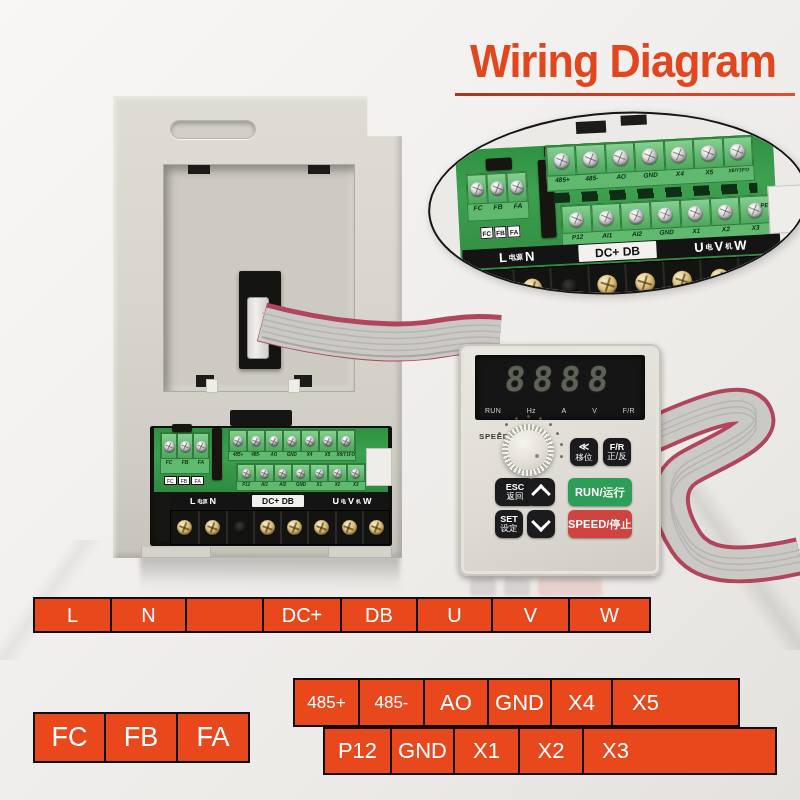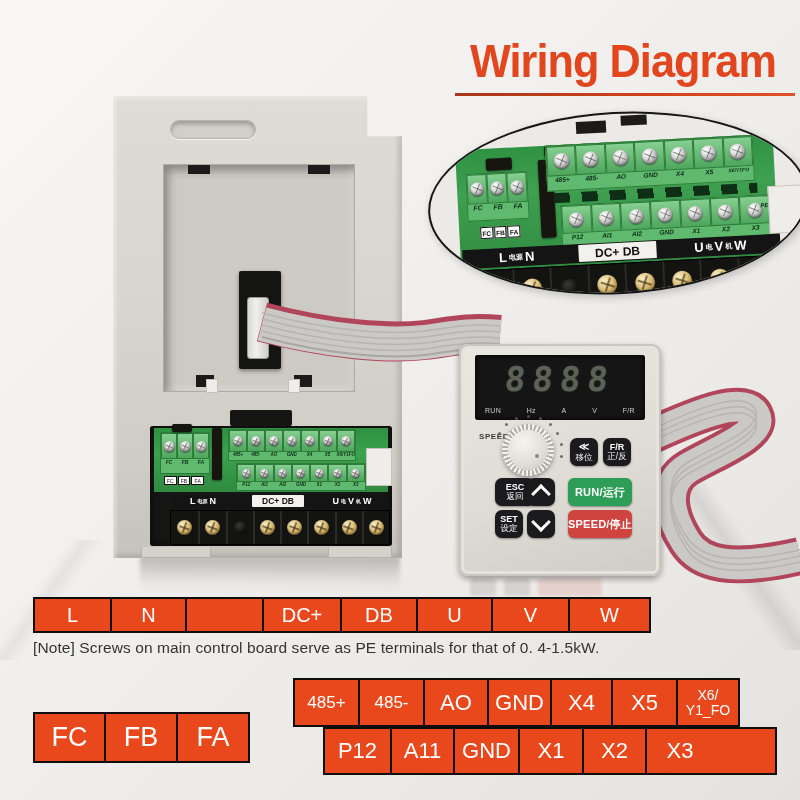--- a/index.html
+++ b/index.html
@@ -543,38 +543,32 @@
     <div class="ocell">L</div>
     <div class="ocell">N</div>
     <div class="ocell"></div>
     <div class="ocell">DC+</div>
     <div class="ocell">DB</div>
     <div class="ocell">U</div>
     <div class="ocell">V</div>
     <div class="ocell">W</div>
   </div>
 
-  <div class="abs note">[Note] Screws on main control board serve as PE terminals for that of 0. 4-1.5kW.</div>
 
   <div class="abs otable tableB1">
     <div class="ocell smallnum">485+</div>
     <div class="ocell smallnum">485-</div>
     <div class="ocell">AO</div>
     <div class="ocell">GND</div>
     <div class="ocell">X4</div>
     <div class="ocell">X5</div>
-    <div class="ocell">
-      <span class="x6l">X6/</span>
-      <span class="x6l">Y1_FO</span>
-    </div>
   </div>
 
   <div class="abs otable tableB2">
     <div class="ocell">P12</div>
-    <div class="ocell">A11</div>
     <div class="ocell">GND</div>
     <div class="ocell">X1</div>
     <div class="ocell">X2</div>
     <div class="ocell">X3</div>
   </div>
 
   <div class="abs otable tableC">
     <div class="ocell">FC</div>
     <div class="ocell">FB</div>
     <div class="ocell">FA</div>

